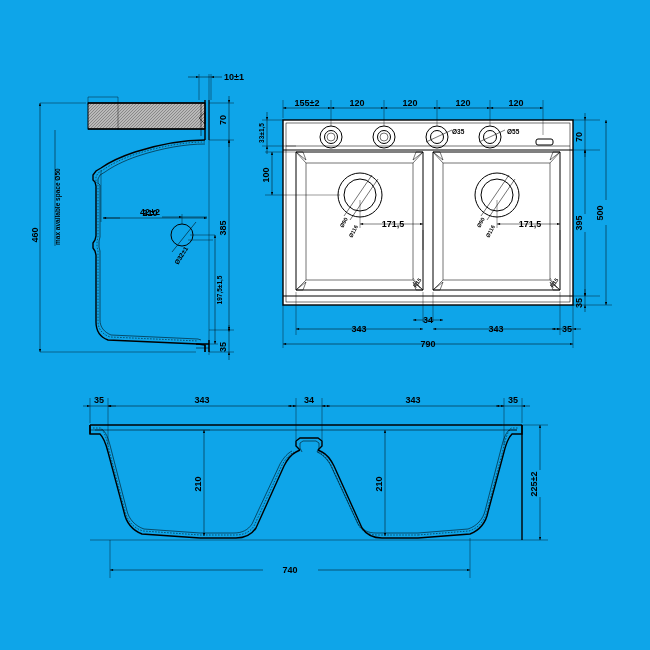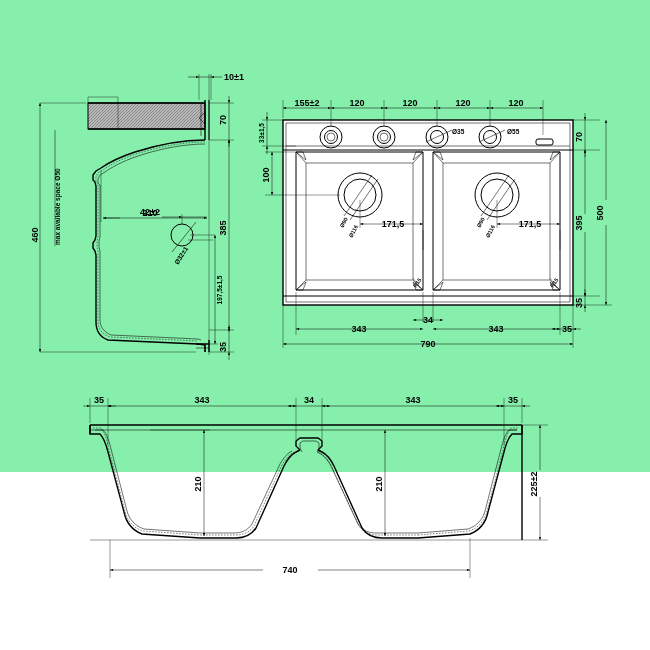--- a/index.html
+++ b/index.html
@@ -2,21 +2,21 @@
 <html><head>
 <meta charset="utf-8">
 <title>Sink Technical Drawing</title>
 <style>
   html,body{margin:0;padding:0;background:#ffffff;}
   body{
     width:650px;height:650px;overflow:hidden;
     font-family:"Liberation Sans","DejaVu Sans",sans-serif;
     color:#000;
   }
-  #sheet{position:relative;width:650px;height:472px;background:#86efac;}
+  #sheet{position:relative;width:650px;height:650px;background:#0ea5e9;}
   svg{display:block;position:absolute;top:0;left:0;}
   .dimtxt{
     font-family:"Liberation Sans","DejaVu Sans",sans-serif;
     font-size:9px;font-weight:bold;fill:#000;
   }
   .dimtxt.sm{font-size:6.5px;}
   .dimtxt.tiny{font-size:5.5px;}
   .ln{stroke:#000;fill:none;}
   .thick{stroke-width:1.4;}
   .med{stroke-width:1.0;}

